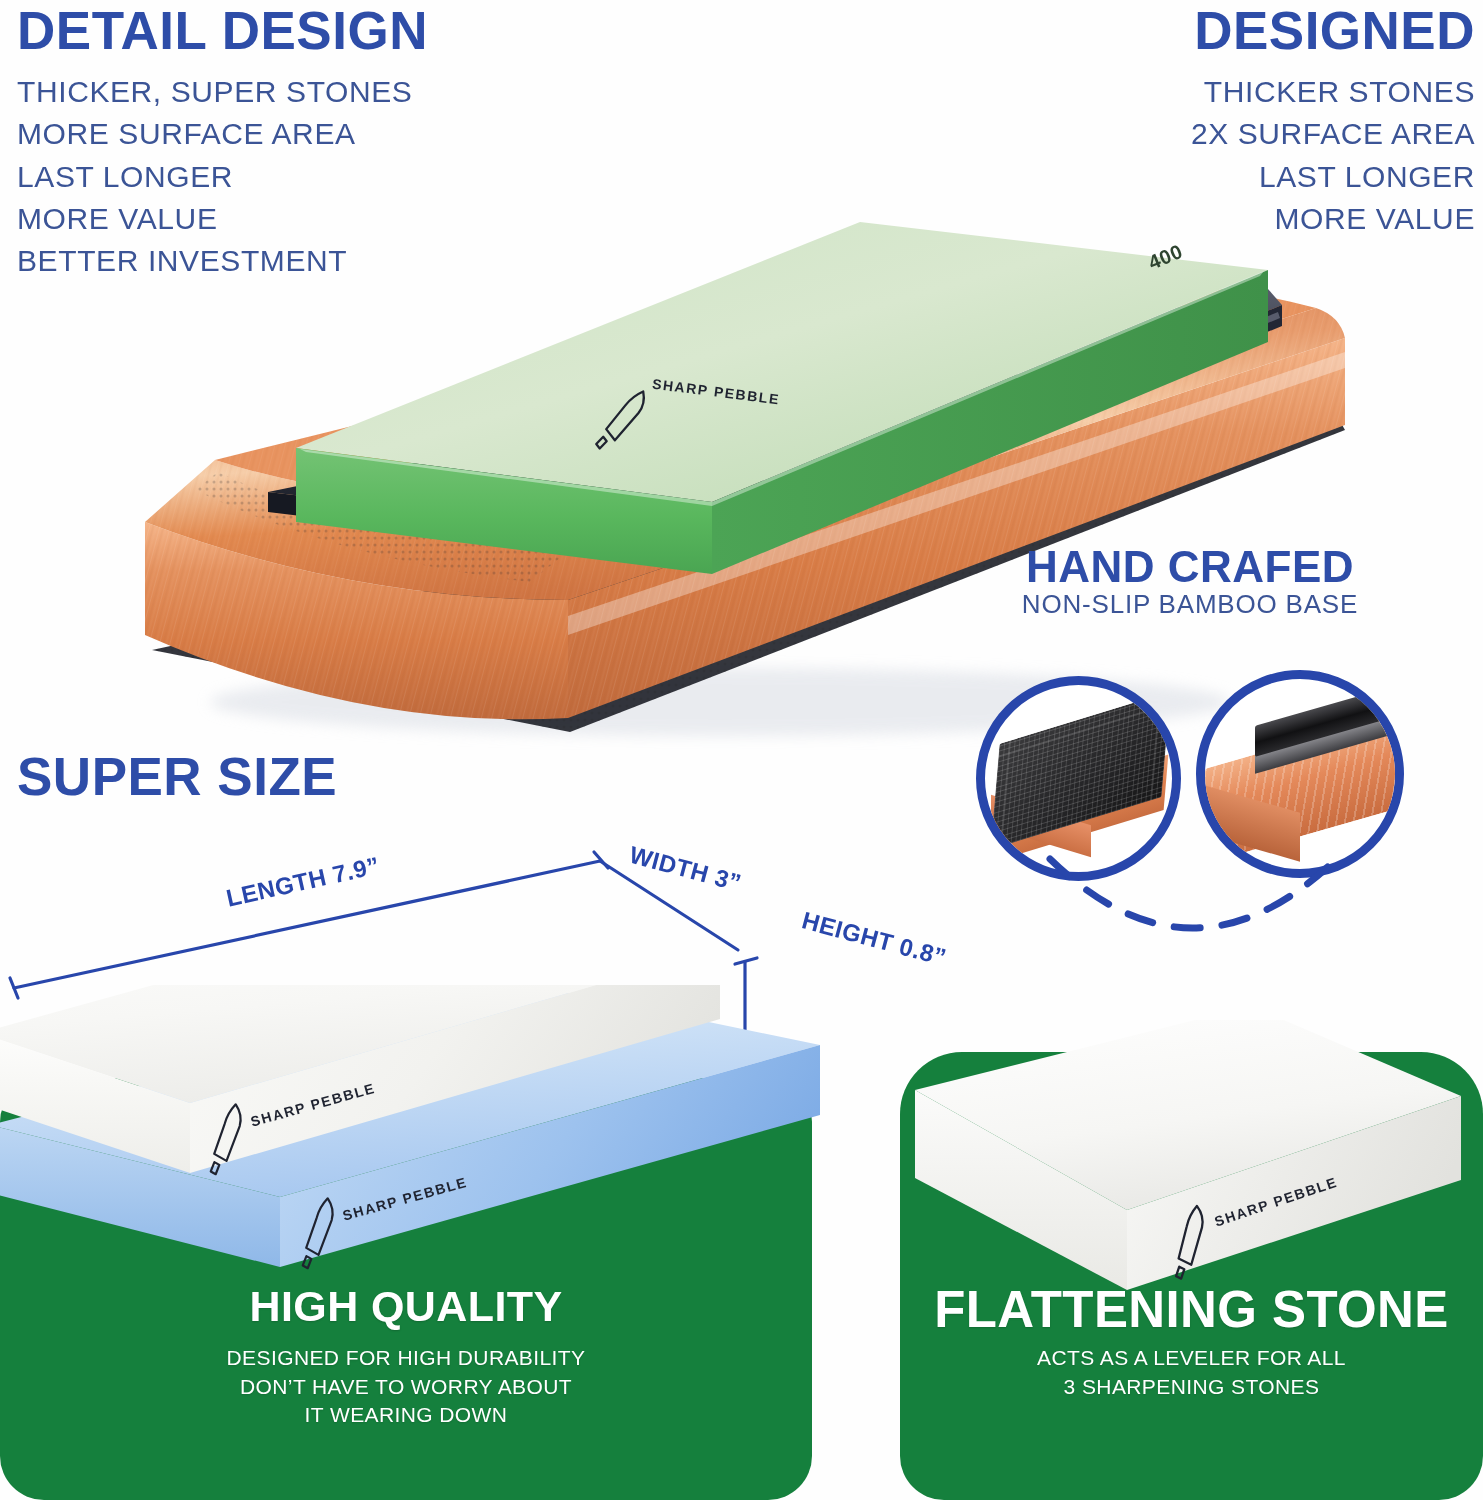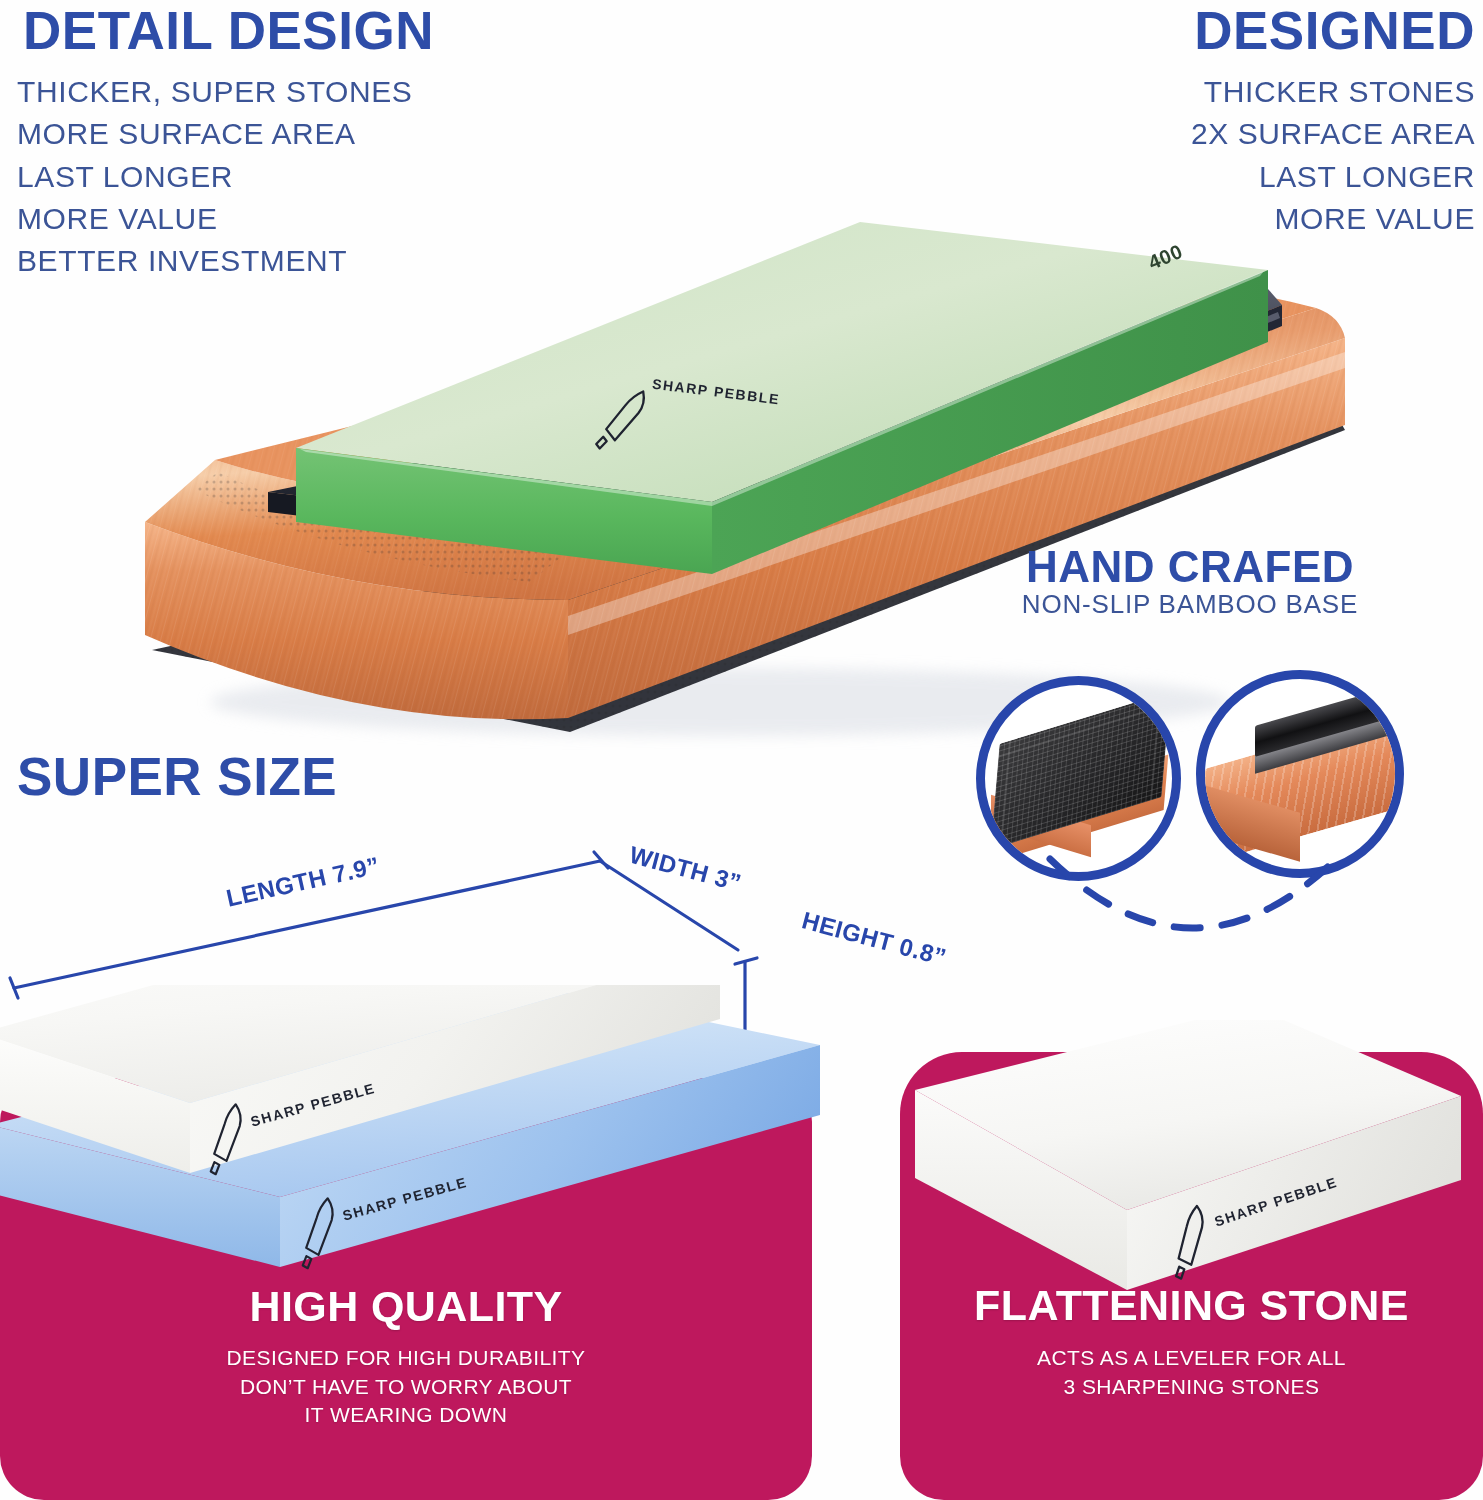--- a/index.html
+++ b/index.html
@@ -34,21 +34,21 @@
     font-weight: 400;
     font-size: 30px;
     letter-spacing: 0.6px;
     color: #3b5496;
     line-height: 1.41;
     white-space: nowrap;
   }
 
   
   .tl { position: absolute; left: 17px; top: 4px; }
-  .tl .hdr { margin-bottom: 14px; margin-left: 6px; }
+  .tl .hdr { margin-bottom: 14px; }
 
   
   .tr { position: absolute; right: 8px; top: 4px; text-align: right; }
   .tr .hdr { margin-bottom: 14px; }
 
   
   .ss-hdr { position: absolute; left: 17px; top: 750px; }
 
   
   .hc { position: absolute; left: 955px; top: 545px; width: 470px; text-align: center; }
@@ -127,36 +127,36 @@
     position: absolute;
     font-weight: 600; font-size: 24px; letter-spacing: 0.5px;
     color: #2846ab; white-space: nowrap;
   }
   .dl-len { left: 225px; top: 868px; transform: rotate(-12.5deg); }
   .dl-wid { left: 628px; top: 855px; transform: rotate(15deg); }
   .dl-hei { left: 800px; top: 925px; transform: rotate(15deg); }
 
   
   .panel {
-    position: absolute; background: #be185d; color: #ffffff; text-align: center;
+    position: absolute; background: #15803d; color: #ffffff; text-align: center;
   }
   .panel-left {
     left: 0px; top: 1078px; width: 812px; height: 422px;
     border-radius: 44px 44px 44px 44px;
   }
   .panel-right {
     left: 900px; top: 1052px; width: 583px; height: 448px;
     border-radius: 62px 62px 44px 44px;
   }
   .panel-title {
     font-weight: 700; letter-spacing: 0.4px; line-height: 1;
     text-shadow: 0 1px 2px rgba(0,0,0,.18);
   }
   .panel-left .panel-title  { font-size: 43px; position: absolute; left: 0; right: 0; top: 207px; }
-  .panel-right .panel-title { font-size: 43px; position: absolute; left: 0; right: 0; top: 232px; }
+  .panel-right .panel-title { font-size: 51px; position: absolute; left: 0; right: 0; top: 232px; }
   .panel-body {
     position: absolute; left: 0; right: 0;
     font-weight: 400; font-size: 21px; letter-spacing: 0.4px; line-height: 1.36;
     text-shadow: 0 1px 2px rgba(0,0,0,.14);
   }
   .panel-left .panel-body  { top: 266px; }
   .panel-right .panel-body { top: 292px; }
 
   
   .stack { position: absolute; left: -20px; top: 985px; width: 840px; height: 300px; }

